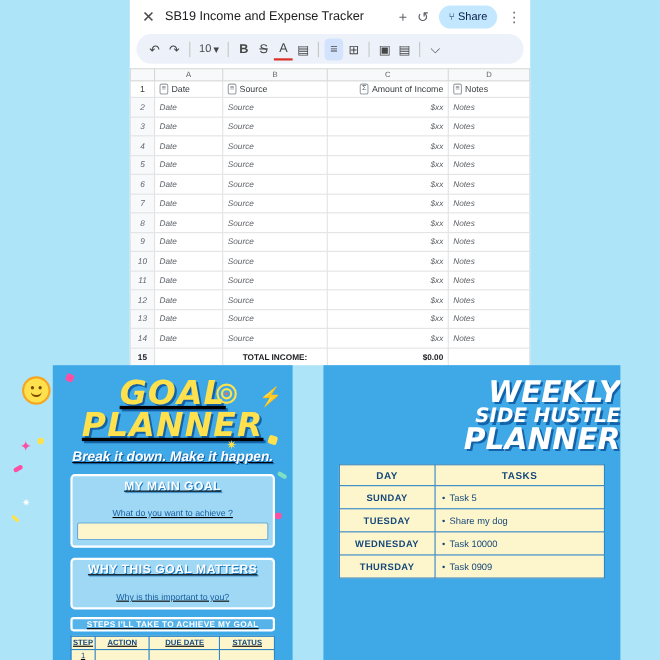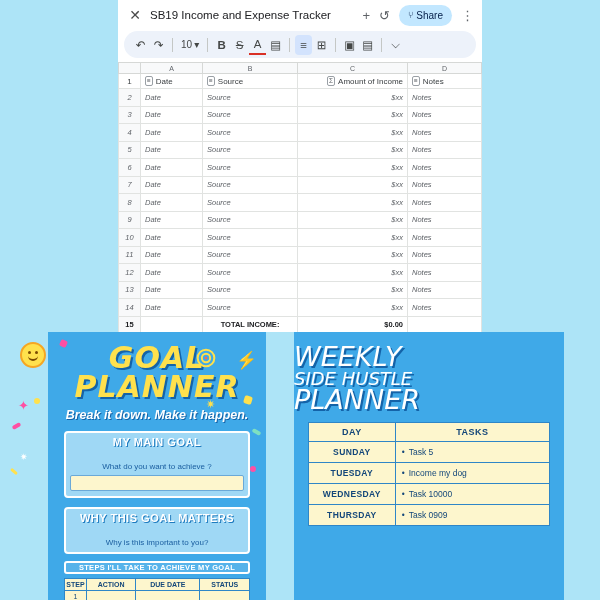--- a/index.html
+++ b/index.html
@@ -108,20 +108,21 @@
   .data-row td { height:17.5px; font-size:7.5px; color:#5f6368; padding:0 4px; font-style:italic; }
   .num { text-align:right; }
   .total-row td { height:17.5px; font-size:7.5px; color:#202124; font-weight:bold; padding:0 4px; }
   .total-label { text-align:center; }
 
   
   .goal {
     position:absolute; left:48px; top:332px; width:218px; height:268px;
     background:#3fa9e8;
     overflow:hidden;
+    text-decoration:underline;
   }
   .goal-title {
     text-align:center; color:#ffe14d;
     font-family:"DejaVu Sans", sans-serif;
     font-weight:bold; font-style:italic;
     letter-spacing:1px;
     line-height:0.96;
     text-shadow:2px 2px 0 #1463a8;
     margin-top:12px;
   }
@@ -171,23 +172,23 @@
     position:absolute; left:196px; top:348px; width:20px; height:20px;
   }
 
   
   .weekly {
     position:absolute; left:294px; top:332px; width:270px; height:268px;
     background:#3fa9e8;
     overflow:hidden;
   }
   .w-title {
-    text-align:left; color:#ffffff;
+    text-align:right; color:#ffffff;
     font-family:"DejaVu Sans", sans-serif;
-    font-weight:normal; font-style:italic;
+    font-weight:bold; font-style:italic;
     line-height:0.95; margin-top:12px;
     text-shadow:2px 2px 0 #1463a8;
   }
   .w-title .w1 { font-size:27px; color:#fff; display:block; }
   .w-title .w2 { font-size:18px; color:#fff; display:block; }
   .w-title .w3 { font-size:27px; color:#fff; display:block; }
   .w-table {
     margin:10px 14px 0 14px;
     width:calc(100% - 28px);
     border-collapse:collapse;
@@ -483,21 +484,21 @@
     </tr>
     <tr>
       <td class="w-day">SUNDAY</td>
       <td>
         <span class="bullet">•</span><span>Task 5</span>
       </td>
     </tr>
     <tr>
       <td class="w-day">TUESDAY</td>
       <td>
-        <span class="bullet">•</span><span>Income my dog</span>
+        <span class="bullet">•</span><span>Share my dog</span>
       </td>
     </tr>
     <tr>
       <td class="w-day">WEDNESDAY</td>
       <td>
         <span class="bullet">•</span><span>Task 10000</span>
       </td>
     </tr>
     <tr>
       <td class="w-day">THURSDAY</td>

